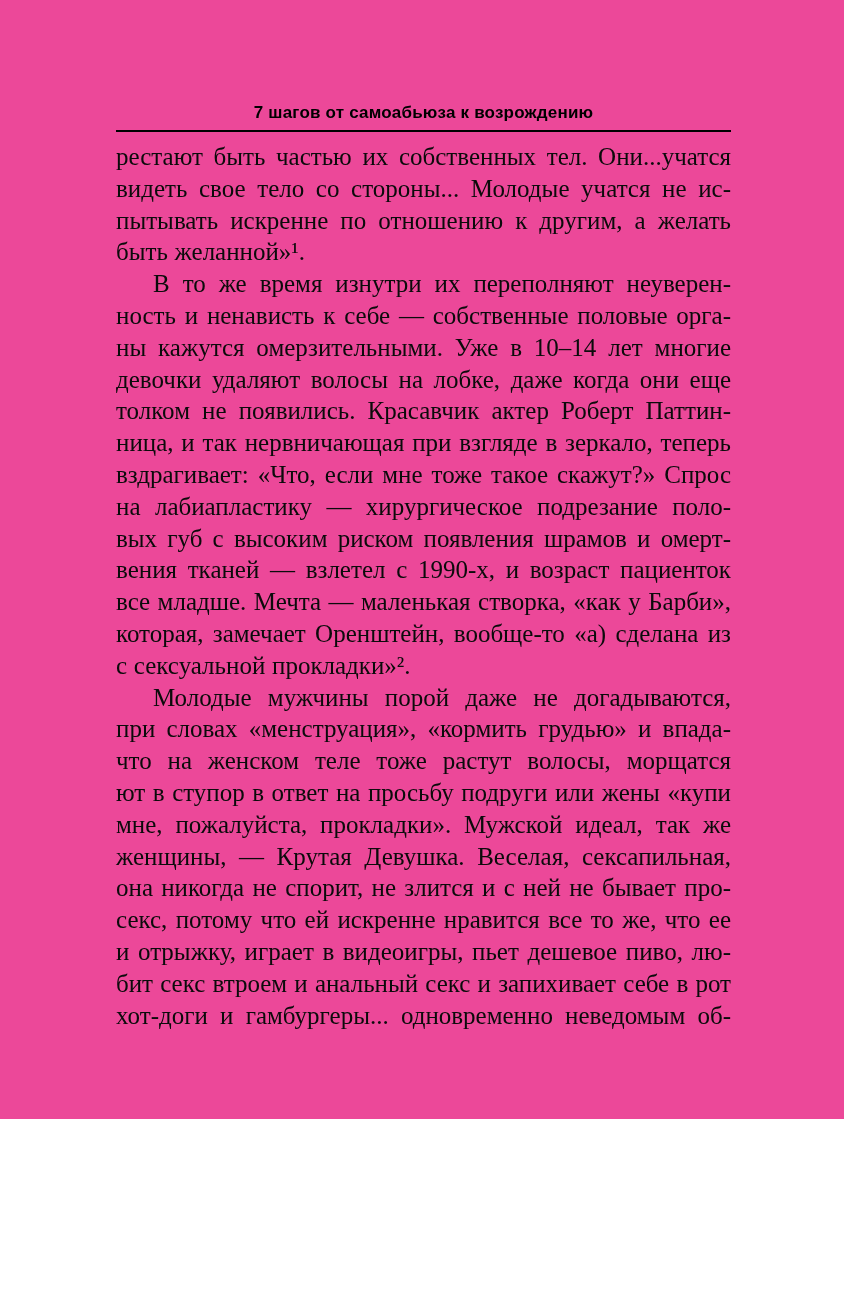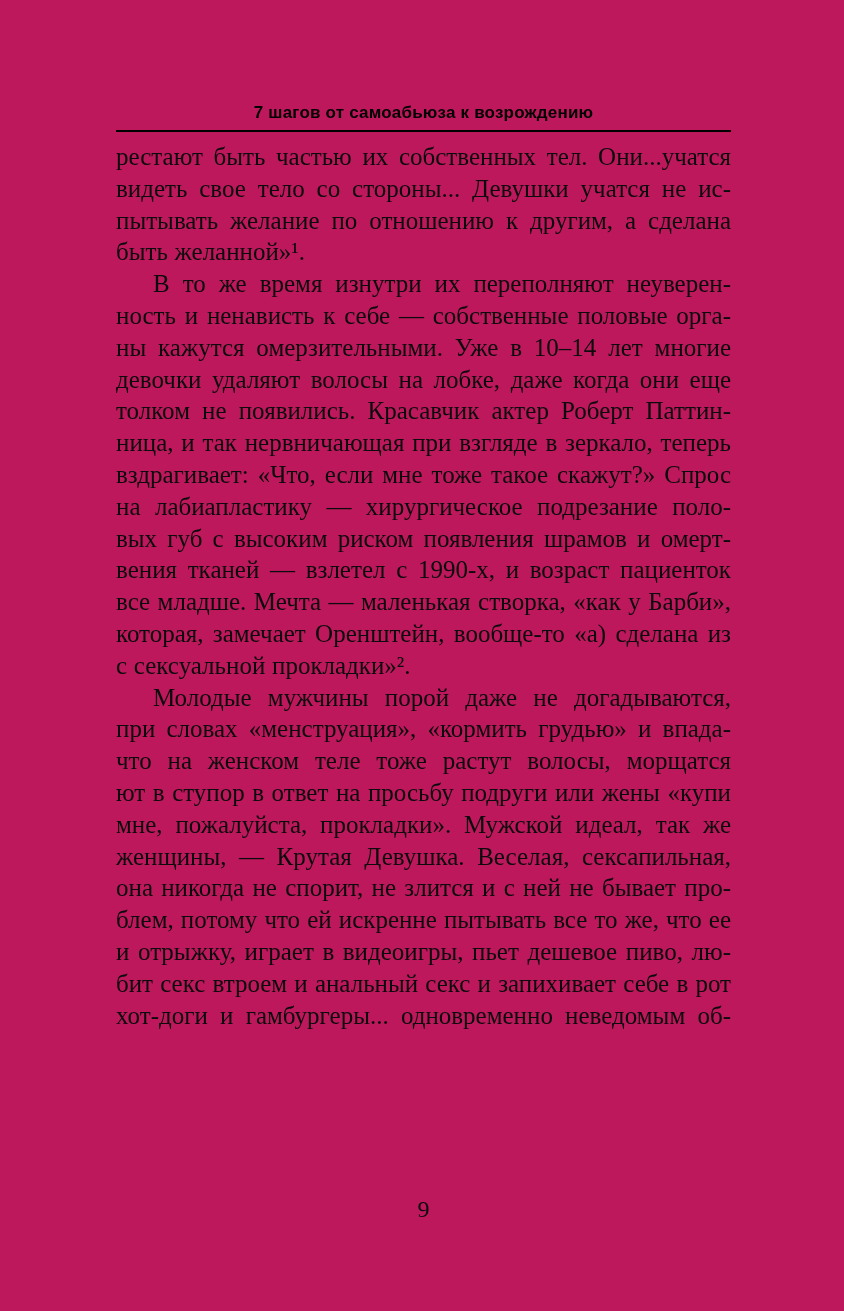--- a/index.html
+++ b/index.html
@@ -1,20 +1,20 @@
 <!DOCTYPE html>
 <html><head>
 <meta charset="utf-8">
 <style>
   html, body { margin: 0; padding: 0; background: #ffffff; }
   .page {
     position: relative;
     width: 844px;
-    height: 1311px;
-    background: #be185d;
+    height: 1119px;
+    background: #ec4899;
     font-family: "Liberation Serif", serif;
     color: #0b0b0b;
     overflow: hidden;
   }
   .column {
     position: absolute;
     left: 116px;
     top: 103px;
     width: 615px;
   }
@@ -62,22 +62,22 @@
 </head>
 <body>
 
 <div class="page">
   <div class="column">
     <div class="running-head">7 шагов от самоабьюза к возрождению</div>
     <hr class="header-rule">
     <div class="body-text">
         <div class="paragraph">
           <div class="line">рестают быть частью их собственных тел. Они...учатся</div>
-          <div class="line">видеть свое тело со стороны... Девушки учатся не ис-</div>
-          <div class="line">пытывать желание по отношению к другим, а сделана</div>
+          <div class="line">видеть свое тело со стороны... Молодые учатся не ис-</div>
+          <div class="line">пытывать искренне по отношению к другим, а желать</div>
           <div class="line last">быть желанной»¹.</div>
         </div>
         <div class="paragraph indent">
           <div class="line">В то же время изнутри их переполняют неуверен-</div>
           <div class="line">ность и ненависть к себе — собственные половые орга-</div>
           <div class="line">ны кажутся омерзительными. Уже в 10–14 лет многие</div>
           <div class="line">девочки удаляют волосы на лобке, даже когда они еще</div>
           <div class="line">толком не появились. Красавчик актер Роберт Паттин-</div>
           <div class="line">ница, и так нервничающая при взгляде в зеркало, теперь</div>
           <div class="line">вздрагивает: «Что, если мне тоже такое скажут?» Спрос</div>
@@ -89,21 +89,21 @@
           <div class="line last">с сексуальной прокладки»².</div>
         </div>
         <div class="paragraph indent">
           <div class="line">Молодые мужчины порой даже не догадываются,</div>
           <div class="line">при словах «менструация», «кормить грудью» и впада-</div>
           <div class="line">что на женском теле тоже растут волосы, морщатся</div>
           <div class="line">ют в ступор в ответ на просьбу подруги или жены «купи</div>
           <div class="line">мне, пожалуйста, прокладки». Мужской идеал, так же</div>
           <div class="line">женщины, — Крутая Девушка. Веселая, сексапильная,</div>
           <div class="line">она никогда не спорит, не злится и с ней не бывает про-</div>
-          <div class="line">блем, потому что ей искренне пытывать все то же, что ее</div>
+          <div class="line">секс, потому что ей искренне нравится все то же, что ее</div>
           <div class="line">и отрыжку, играет в видеоигры, пьет дешевое пиво, лю-</div>
           <div class="line">бит секс втроем и анальный секс и запихивает себе в рот</div>
           <div class="line">хот-доги и гамбургеры... одновременно неведомым об-</div>
         </div>
       </div>
   </div>
   <div class="page-number">9</div>
 </div>
 
 </body></html>

